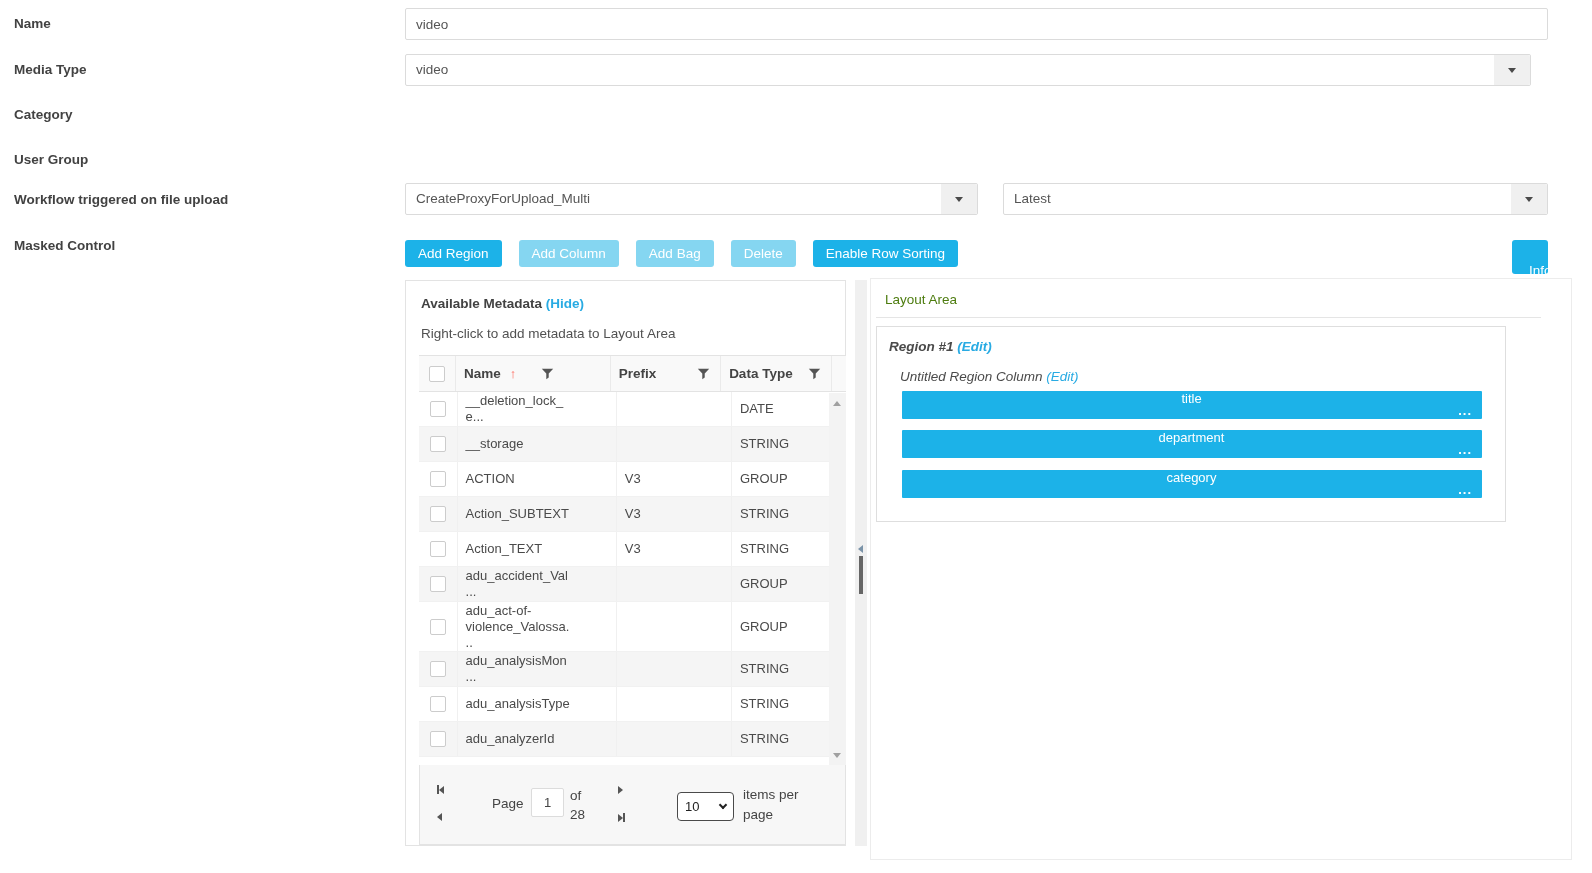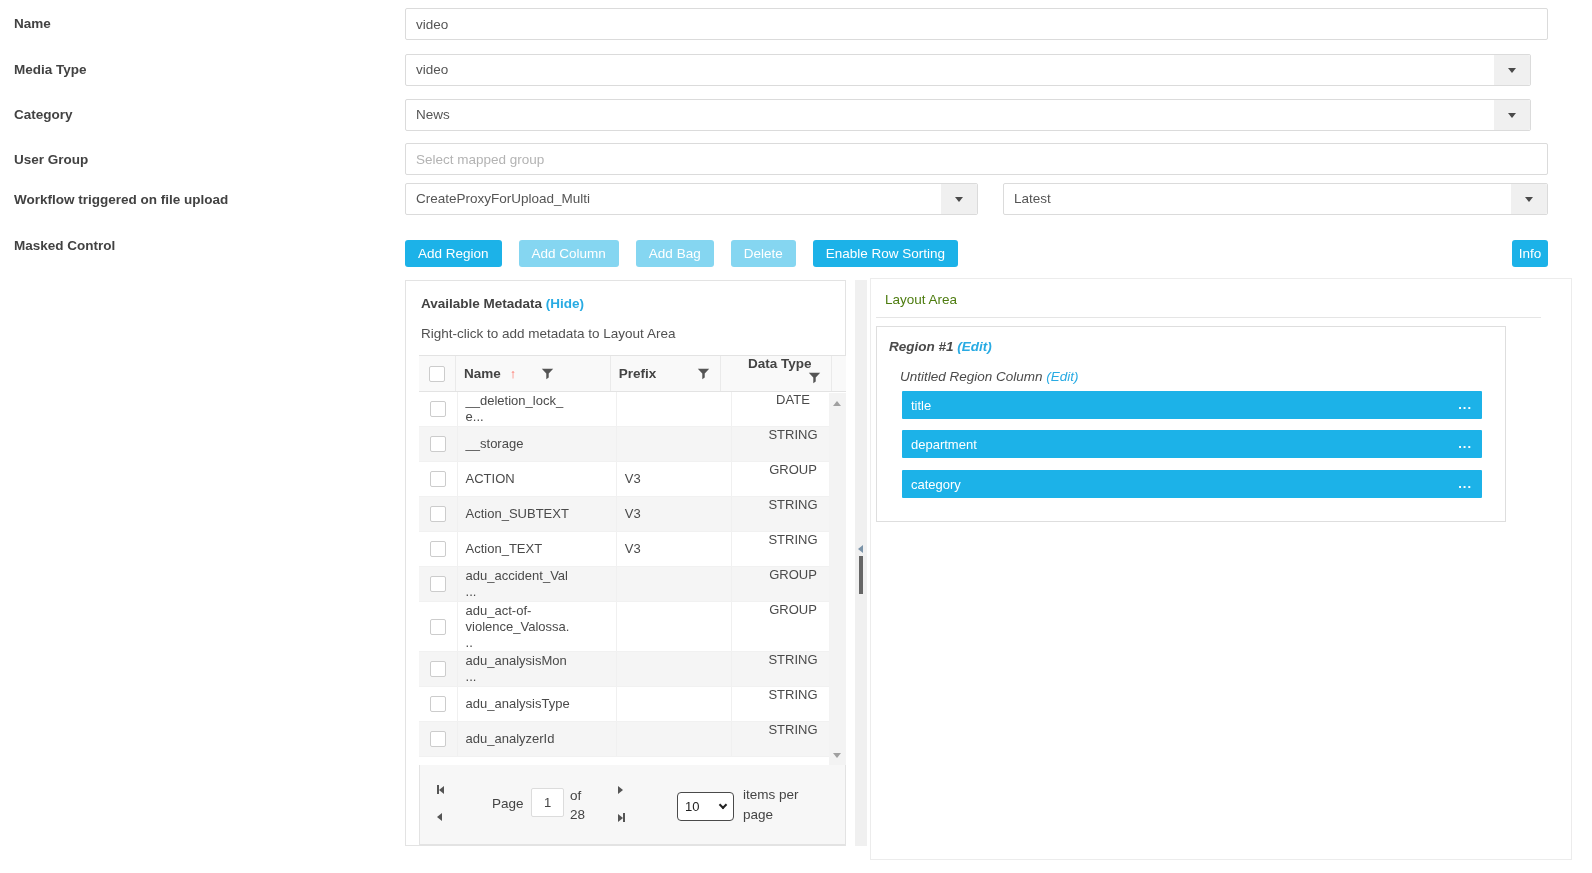--- a/index.html
+++ b/index.html
@@ -17,21 +17,21 @@
   .dd-arrow { position:absolute; right:0; top:0; bottom:0; width:36px; background:#f0f0f0;
               border-radius:0 2px 2px 0; display:flex; align-items:center; justify-content:center; cursor:pointer; }
   .tri-down { width:0; height:0; border-left:4px solid transparent; border-right:4px solid transparent;
               border-top:5px solid #4a4a4a; }
 
   
   .toolbar { position:absolute; left:405px; top:240px; display:flex; }
   .btn { height:27px; line-height:27px; padding:0 13px; margin-right:17px; border-radius:3px;
          background:#1cb2e8; color:#fff; font-size:13.5px; cursor:pointer; white-space:nowrap; }
   .btn.disabled { background:#85d6f1; }
-  .btn-info { position:absolute; left:1512px; top:240px; width:36px; text-align:center; padding:0;
+  .btn-info { position:absolute; left:1512px; top:240px; width:36px; text-align:center; padding:17px;
               height:27px; line-height:27px; border-radius:3px; background:#1cb2e8; color:#fff;
               font-size:13.5px; cursor:pointer; }
 
   
   .meta-panel { position:absolute; left:405px; top:280px; width:441px; height:566px;
                 border:1px solid #e3e3e3; background:#fff; }
   .meta-title { position:absolute; left:15px; top:15px; font-size:13.5px; color:#424242; font-weight:700; }
   .meta-title .hide { color:#29abe3; font-weight:600; cursor:pointer; }
   .meta-hint { position:absolute; left:15px; top:45px; font-size:13.5px; color:#515151; }
 
@@ -42,21 +42,21 @@
   .g-hcell:first-child { border-left:none; }
   .g-row { display:flex; height:35px; border-bottom:1px solid #f1f1f1; background:#fff; }
   .g-row.alt { background:#f5f5f5; }
   .g-row.tall { height:50px;justify-content:space-between; }
   .g-cell { display:flex; align-items:center; padding-left:8px; font-size:13px; color:#4a4a4a;
             border-left:1px solid #f0f0f0; overflow:hidden; line-height:16px; }
   .g-cell:first-child { border-left:none; }
   .col-cb { width:40px; justify-content:center; padding-left:0; }
   .col-name { width:126px; word-break:break-word; padding-right:6px; }
   .col-prefix { width:122px;margin-left:40px; }
-  .col-type { width:122px;flex-direction:column; }
+  .col-type { width:122px; }
   .col-sb { width:17px; padding-left:0; }
   .cb { width:16px; height:16px; border:1px solid #ccc; border-radius:2px; background:#fff; cursor:pointer; }
   .sort-up { color:#ff6358; font-size:13px; margin-left:9px; font-weight:400; }
   .funnel { margin-left:auto; margin-right:10px; cursor:pointer; display:flex; }
   .scrollbar { position:absolute; right:0; top:37px; width:17px; height:373px; background:#f3f3f3; }
   .sb-up, .sb-dn { position:absolute; left:4px; width:0; height:0;
                    border-left:4px solid transparent; border-right:4px solid transparent; }
   .sb-up { top:8px; border-bottom:5px solid #a0a0a0; }
   .sb-dn { bottom:8px; border-top:5px solid #a0a0a0; }
 
@@ -90,49 +90,42 @@
                  border:1px solid #ececec; background:#fff; }
   .layout-title { position:absolute; left:14px; top:13px; font-size:13.5px; color:#4d7c0f; }
   .layout-divider { position:absolute; left:5px; top:38px; width:665px; border-top:1px solid #e5e5e5; }
   .region-box { position:absolute; left:5px; top:47px; width:630px; height:196px; border:1px solid #dedede; }
   .region-head { position:absolute; left:12px; top:12px; font-size:13.5px; font-style:italic;
                  font-weight:700; color:#4a4a4a; }
   .col-head { position:absolute; left:23px; top:42px; font-size:13.5px; font-style:italic;
               font-weight:400; color:#4a4a4a; }
   .edit-link { color:#29abe3; cursor:pointer; }
   .bar { position:absolute; left:25px; width:580px; height:28px; background:#1cb2e8; border-radius:1px;
-         display:flex; align-items:center; color:#fff; font-size:13px; padding:0 10px 0 9px; cursor:grab; }
+         display:flex; align-items:center; color:#fff; font-size:13px; padding:0 10px 0 9px; cursor:grab;flex-direction:column; }
   .bar-menu { margin-left:auto; font-weight:700; letter-spacing:1px; line-height:10px; cursor:pointer; }
 </style>
 </head>
 <body>
 
 <div class="canvas">
 
   <div class="form-label" style="top:16px">Name</div>
   <input class="text-input" style="left: 405px; top: 8px; width: 1143px;" value="video">
 
   <div class="form-label" style="top:62px">Media Type</div>
   <div class="dropdown" style="left:405px;top:54px;width:1126px">
     <span class="dd-value">video</span>
     <span class="dd-arrow">
       <i class="tri-down"></i>
     </span>
   </div>
 
   <div class="form-label" style="top:107px">Category</div>
-  <div class="dropdown" style="left:405px;top:99px;width:1126px">
-    <span class="dd-value">News</span>
-    <span class="dd-arrow">
-      <i class="tri-down"></i>
-    </span>
-  </div>
 
   <div class="form-label" style="top:152px">User Group</div>
-  <input class="text-input" style="left: 405px; top: 143px; width: 1143px;" placeholder="Select mapped group">
 
   <div class="form-label" style="top:192px">Workflow triggered on file upload</div>
   <div class="dropdown" style="left:405px;top:183px;width:573px">
     <span class="dd-value">CreateProxyForUpload_Multi</span>
     <span class="dd-arrow">
       <i class="tri-down"></i>
     </span>
   </div>
   <div class="dropdown" style="left:1003px;top:183px;width:545px">
     <span class="dd-value">Latest</span>

